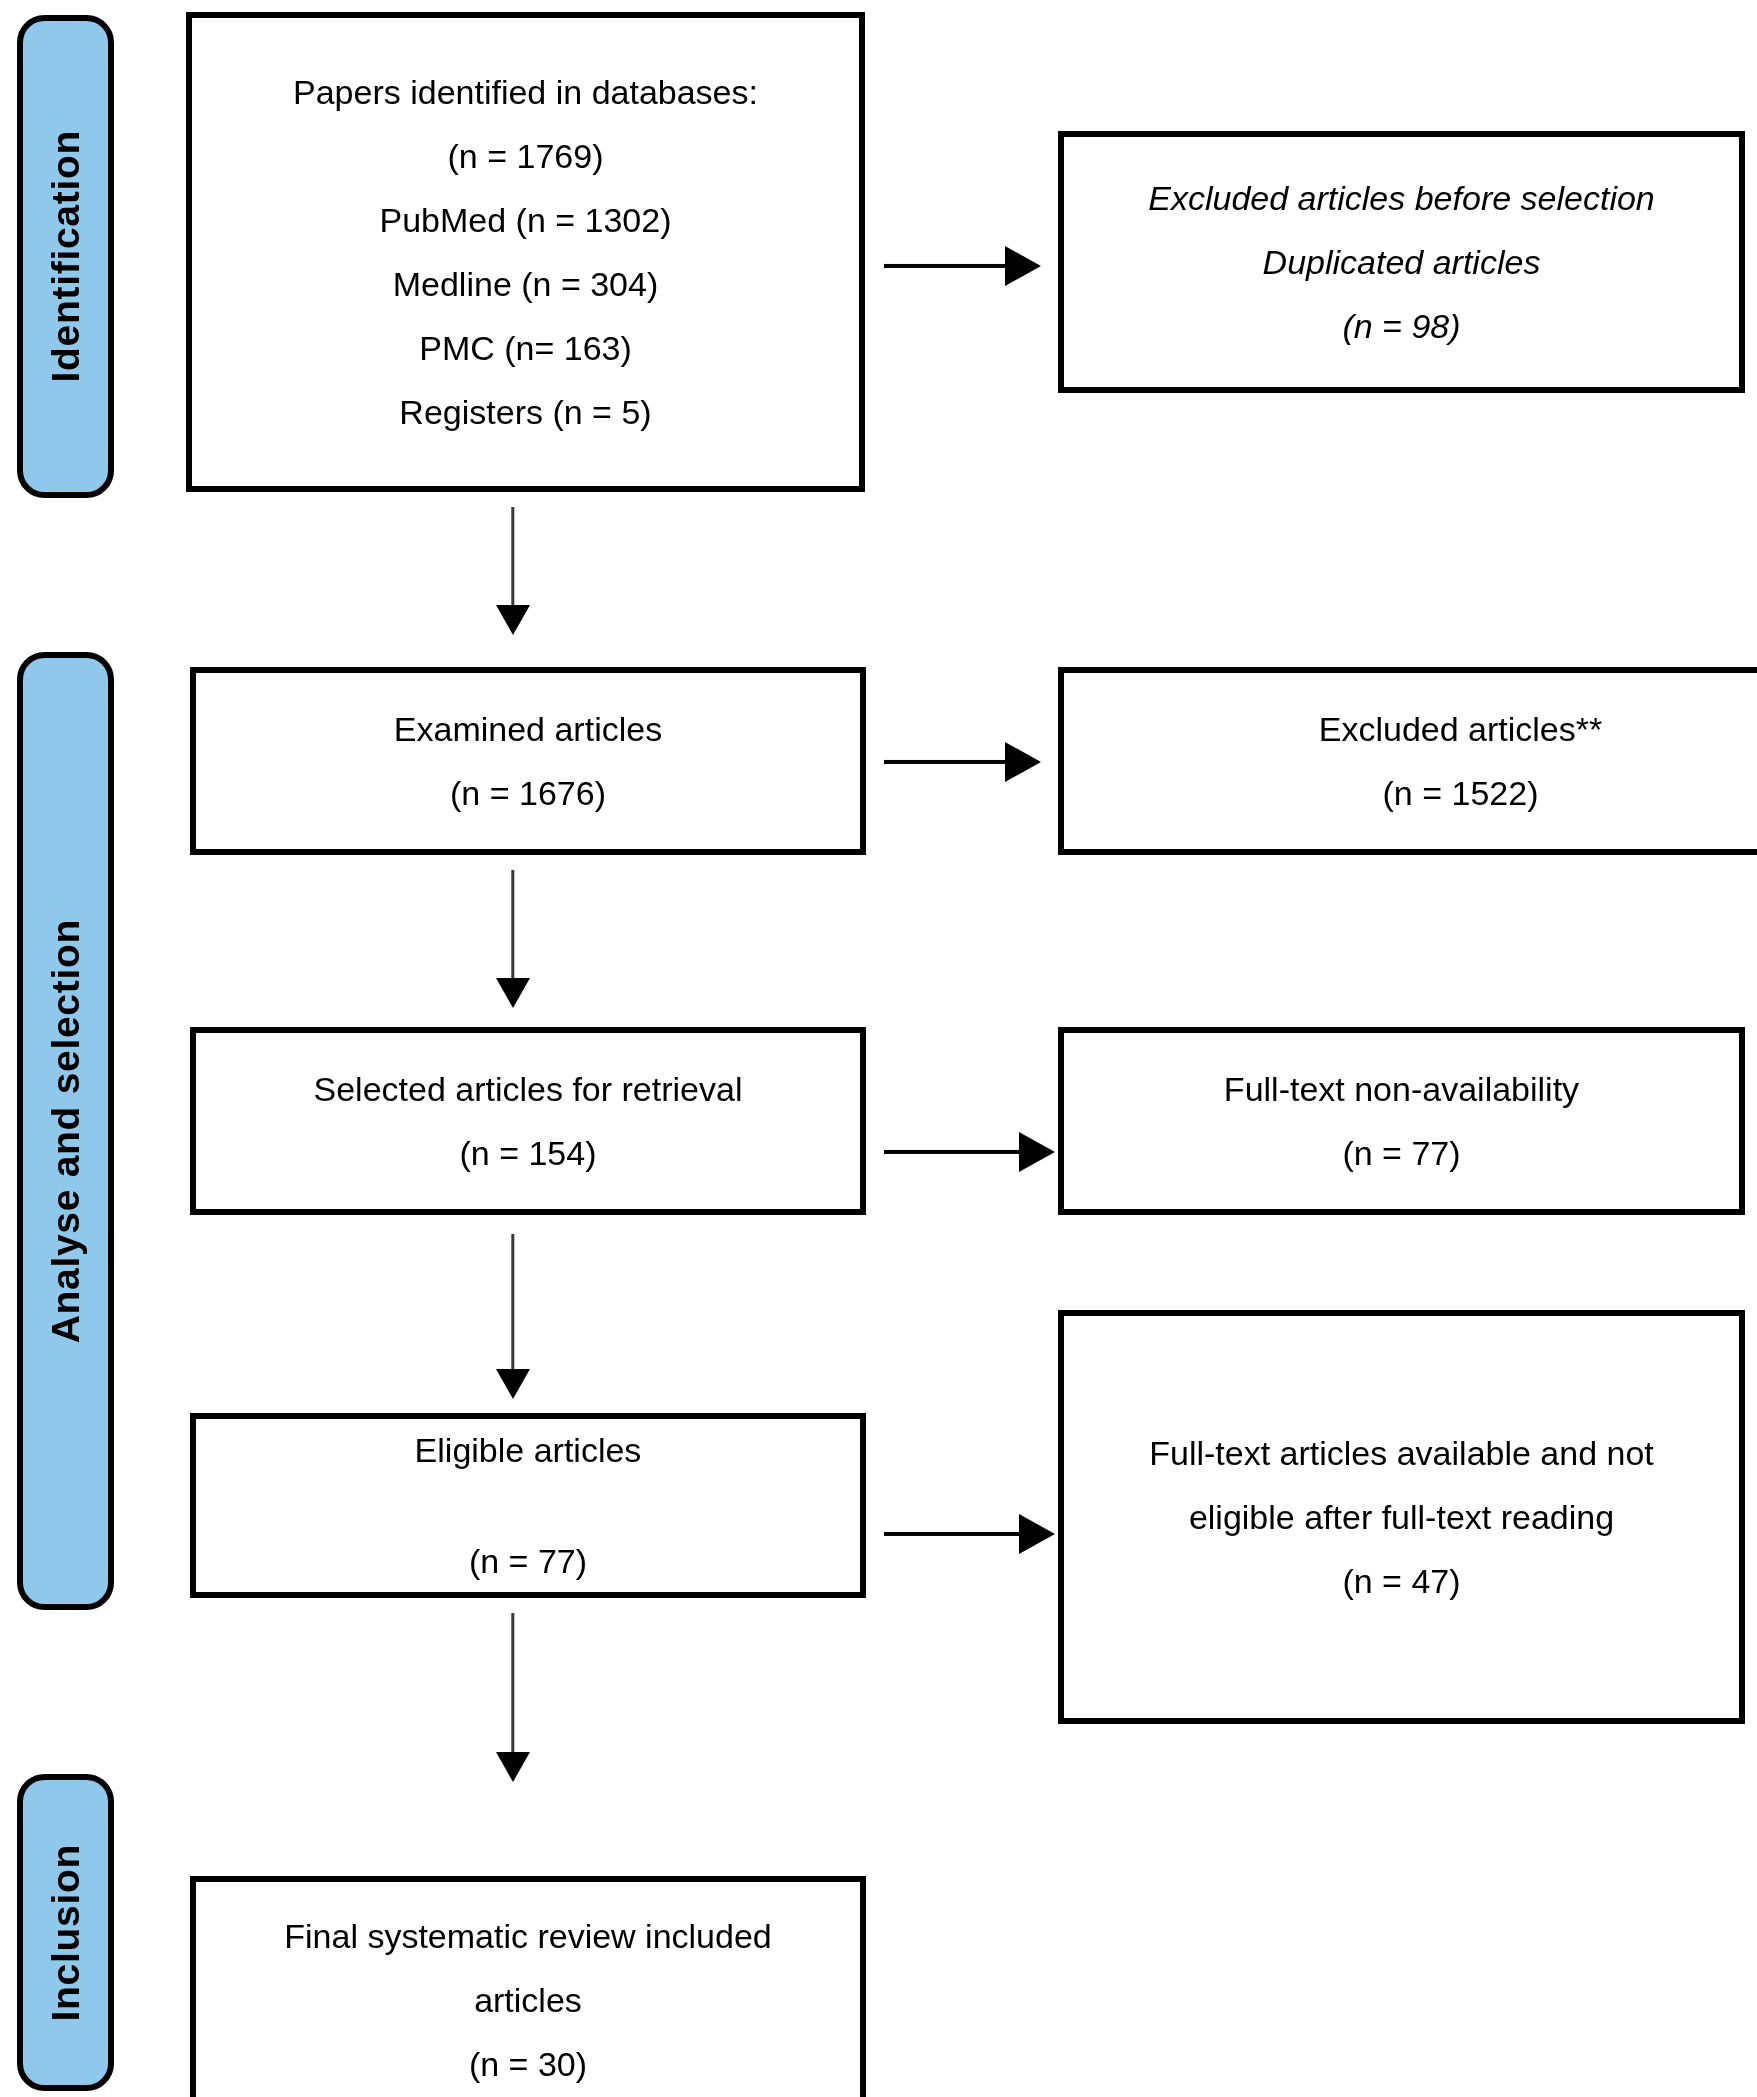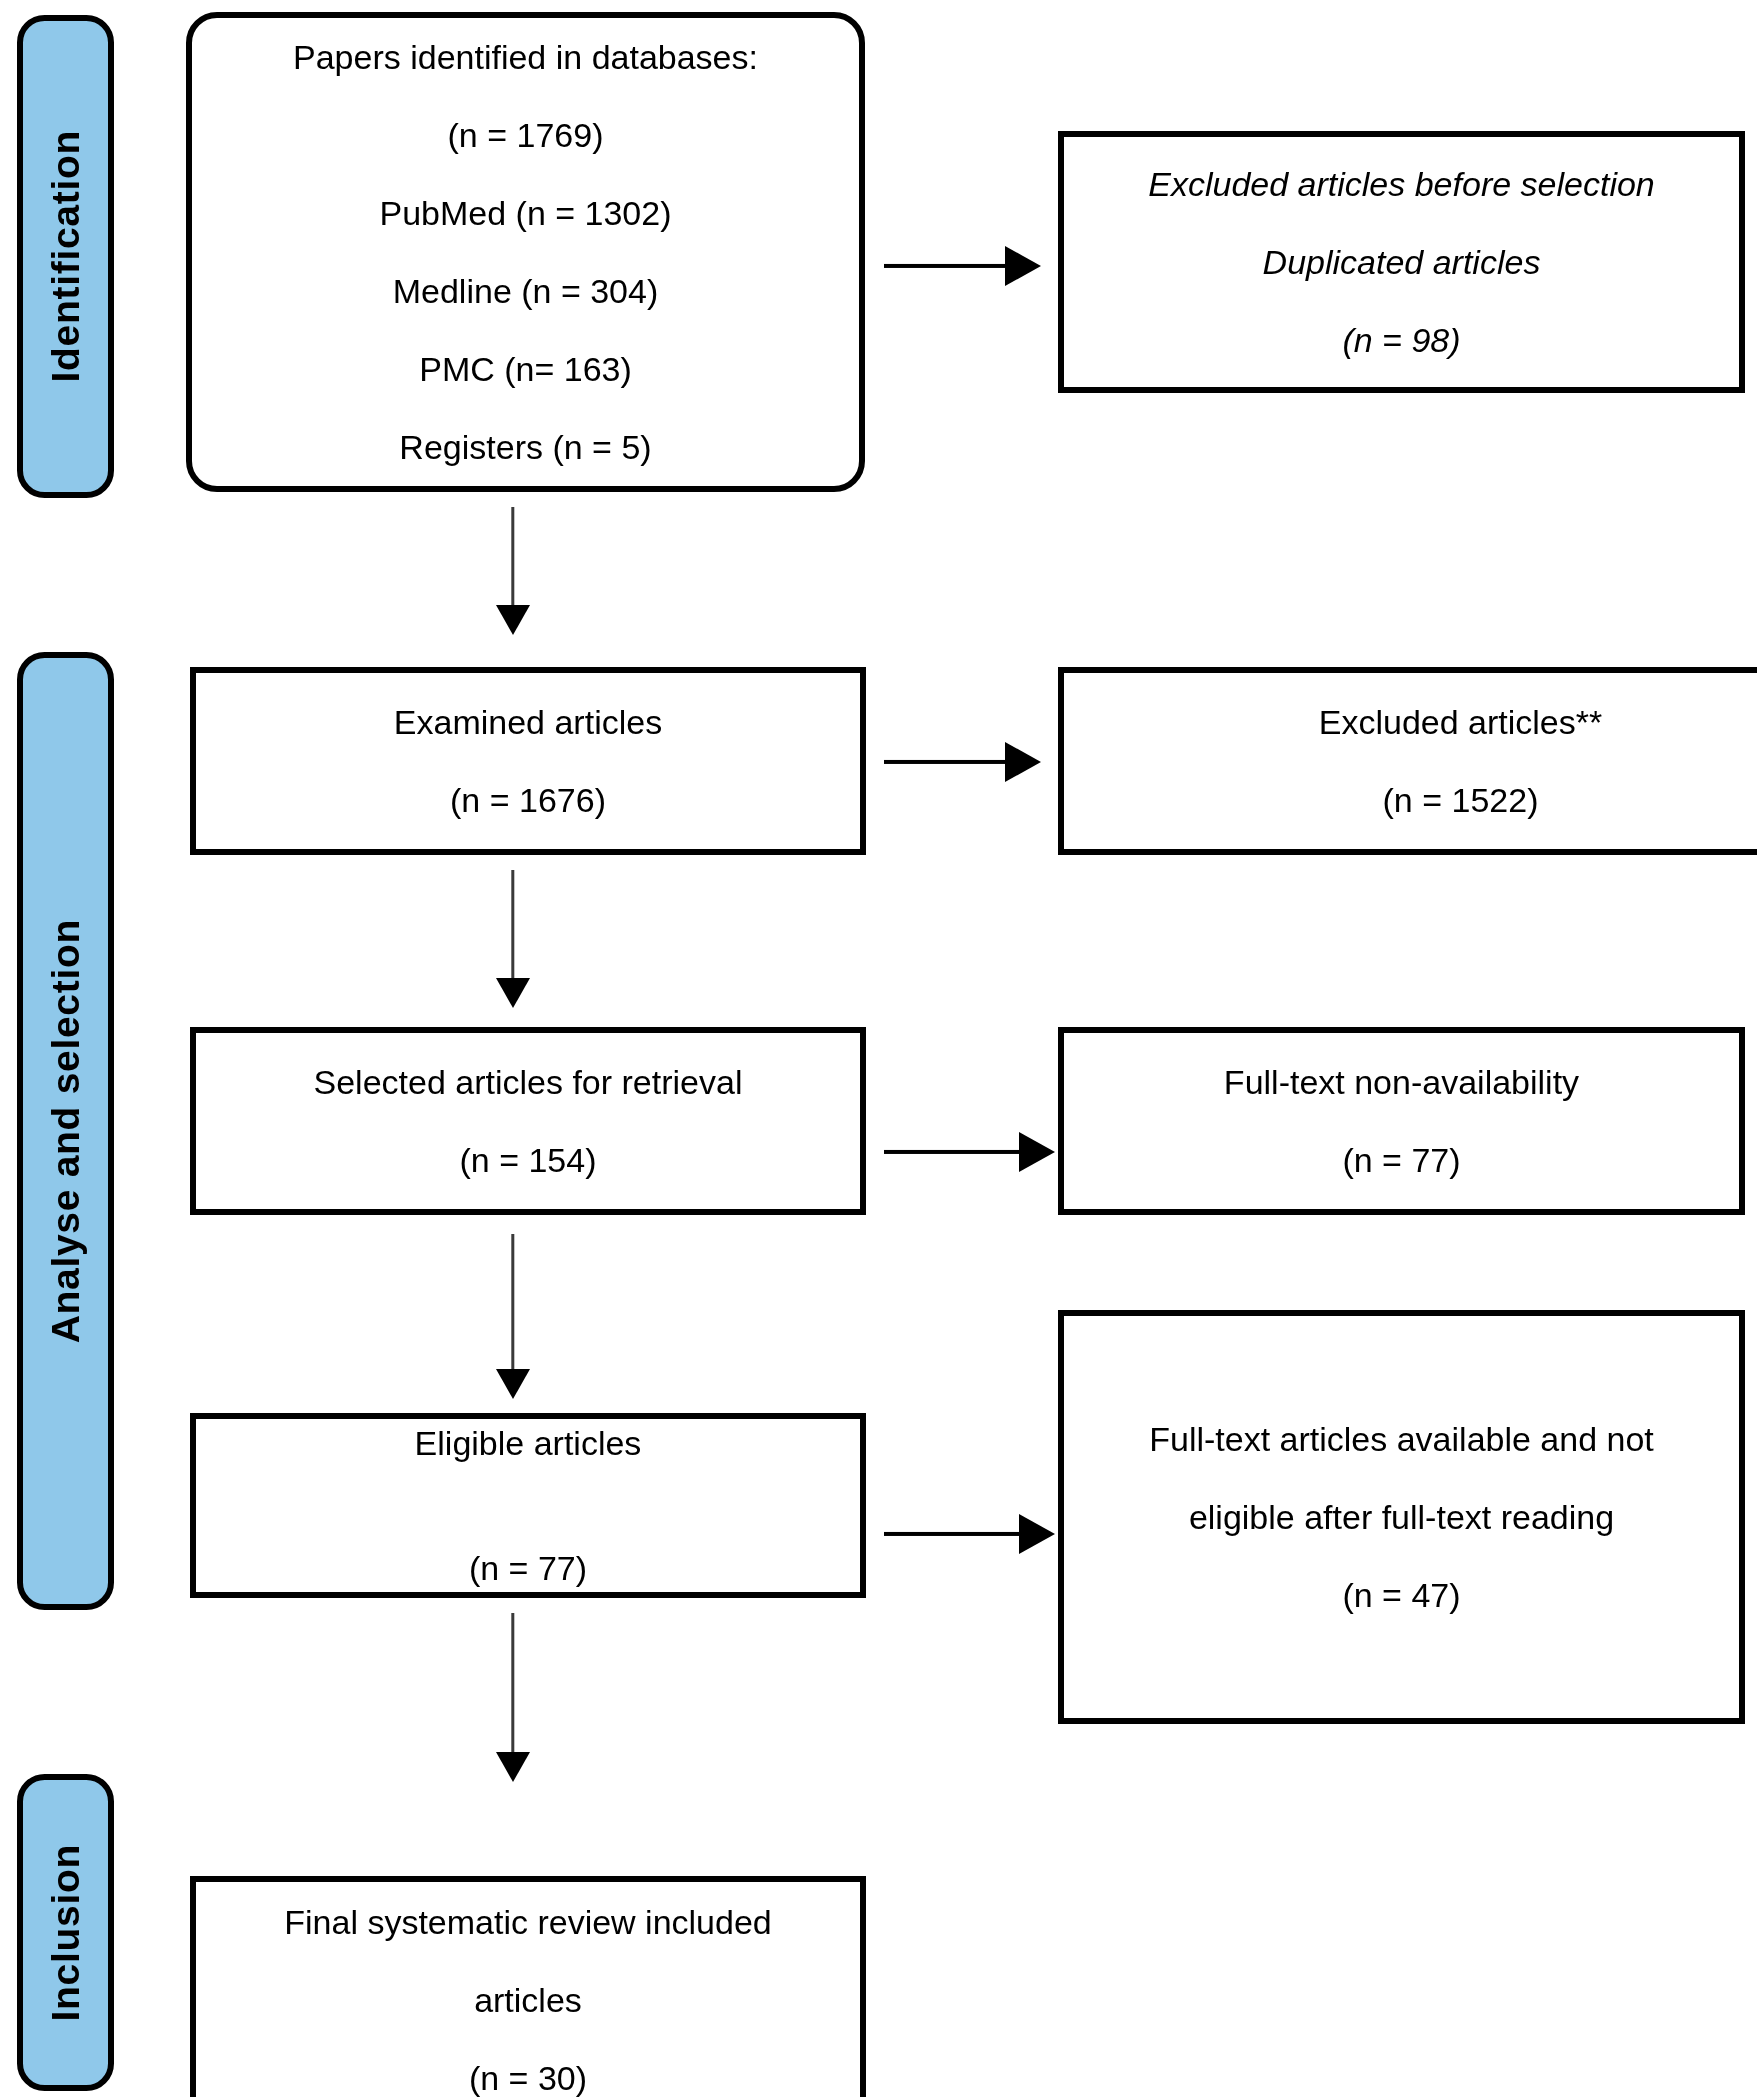--- a/index.html
+++ b/index.html
@@ -56,21 +56,21 @@
   .box .line {
     font-size: 34px;
     color: #000000;
     line-height: 1.0;
     white-space: nowrap;
   }
   .box.wrap .line {
     white-space: normal;
   }
   .box .line + .line {
-    margin-top: 44px;
+    margin-top: 30px;
   }
 
   
   .arrow-v {
     position: absolute;
   }
   .arrow-v .shaft {
     position: absolute;
     left: 50%;
     top: 0;
@@ -122,21 +122,21 @@
   </div>
 
   <div class="stage-pill" style="left:16.5px; top:652px; width:97px; height:958px;">
     <span class="stage-text">Analyse and selection</span>
   </div>
 
   <div class="stage-pill" style="left:16.5px; top:1774px; width:97px; height:317px;">
     <span class="stage-text">Inclusion</span>
   </div>
 
-  <div class="box" style="left:186px; top:12.4px; width:679px; height:480px;border-radius:31px;">
+  <div class="box" style="left:186px; top:12.4px; width:679px; height:480px;">
     <div class="line">Papers identified in databases:</div>
     <div class="line">(n = 1769)</div>
     <div class="line">PubMed (n = 1302)</div>
     <div class="line">Medline (n = 304)</div>
     <div class="line">PMC (n= 163)</div>
     <div class="line">Registers (n = 5)</div>
   </div>
 
   <div class="arrow-h" style="left:884px; top:245px; width:157px; height:41px;">
     <div class="shaft" style="width:125px;"></div>

